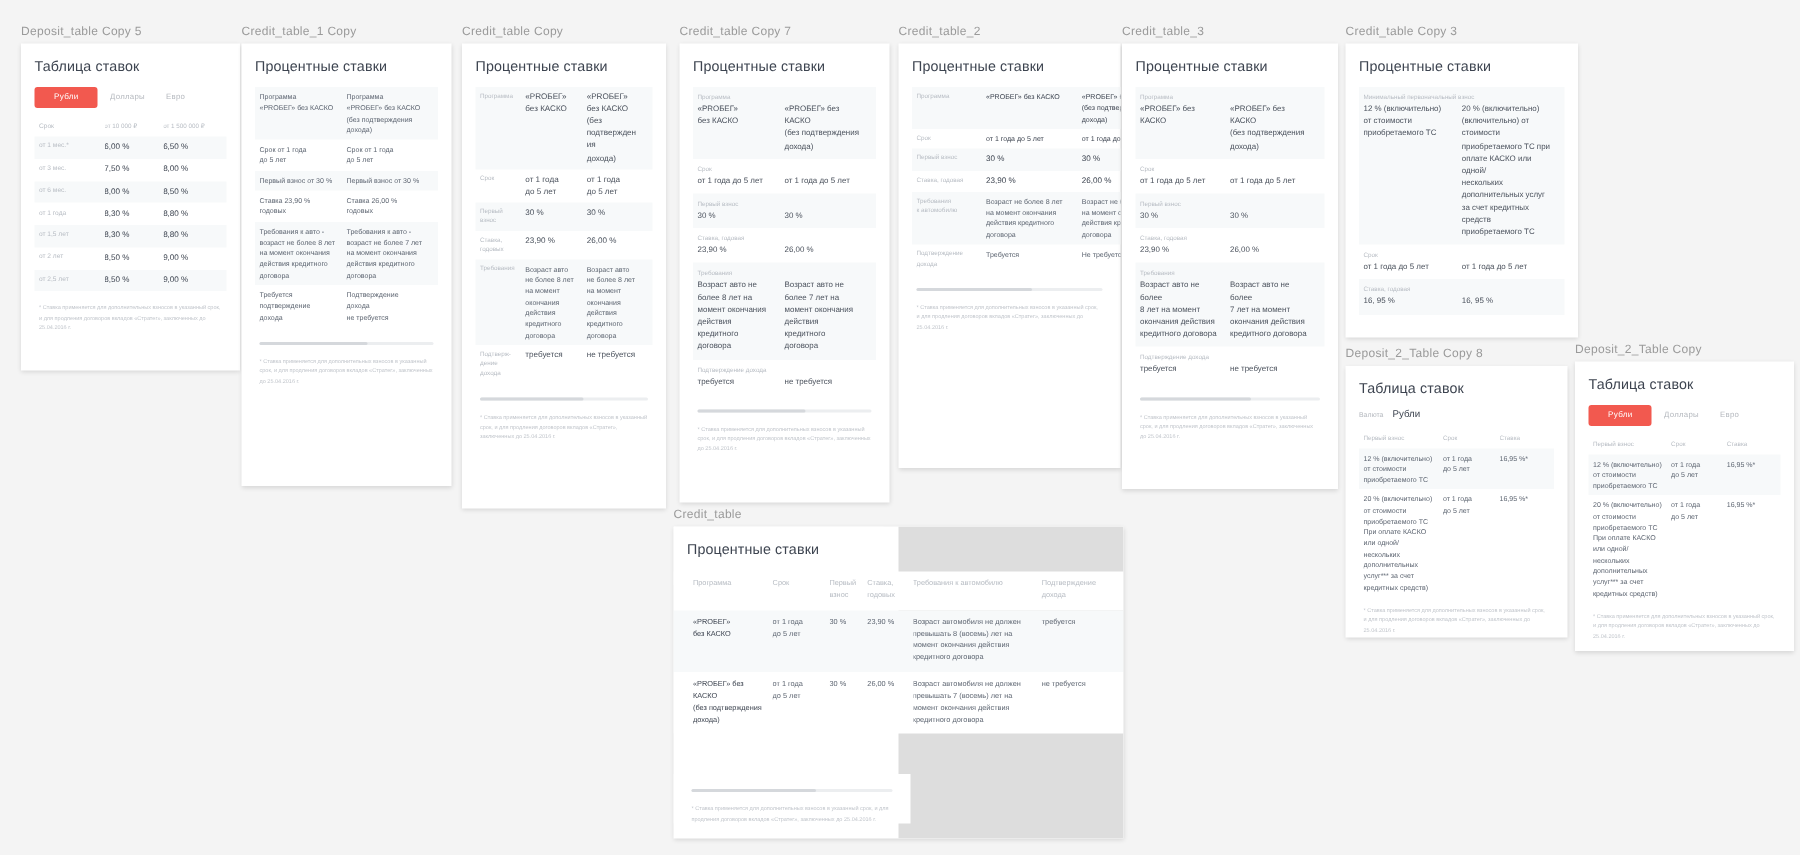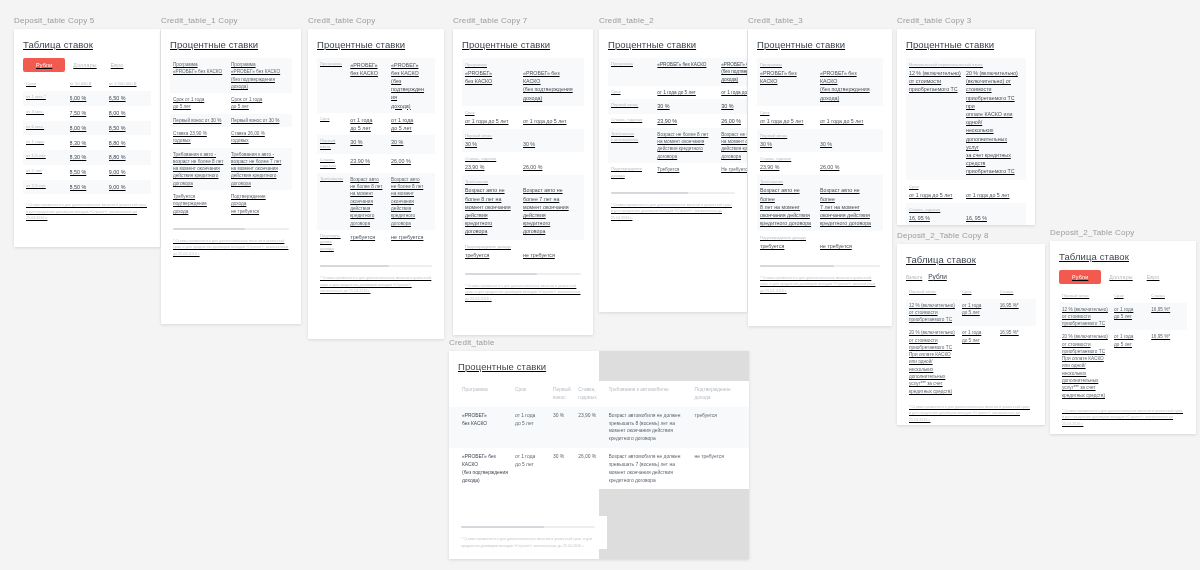--- a/index.html
+++ b/index.html
@@ -15,21 +15,20 @@
   .ab-label{
     font-size:8px;color:#9a9a9a;letter-spacing:.2px;
     margin-bottom:4px;white-space:nowrap;
     font-family:"Liberation Sans",sans-serif;
   }
   .card{
     background:#ffffff;
     box-shadow:0 1px 3px rgba(0,0,0,.12);
     overflow:hidden;
     position:relative;
-    text-decoration:underline;
   }
   .card-inner{padding:10px 9px 10px 9px;}
 
   .card-title{
     font-size:9.5px;color:#3d4450;font-weight:400;
     letter-spacing:.1px;margin:0 0 8px 0;
   }
 
   
   .tabs{display:flex;align-items:center;gap:2px;margin-bottom:6px;}
@@ -471,21 +470,21 @@
           </div>
         </div>
         <div class="sbar">
             <i></i>
           </div>
         <div class="note">* Ставка применяется для дополнительных взносов в указанный срок, и для продления договоров вкладов «Стратег», заключенных до 25.04.2016 г.</div>
       </div>
     </div>
   </div>
 
-  <div class="artboard" style="left:897px;top:16px;width:138px;">
+  <div class="artboard" style="left:897px;top:16px;width:155px;">
     <div class="ab-label">Credit_table Copy 3</div>
     <div class="card" style="height:196px;">
       <div class="card-inner">
         <div class="card-title">Процентные ставки</div>
         <div class="rows">
           <div class="row alt stk" style="display:block">
             <span class="lab">Минимальный первоначальный взнос</span>
             <div class="vals">
                 <div class="pre" style="white-space: pre-line;">12 % (включительно)
 от стоимости

